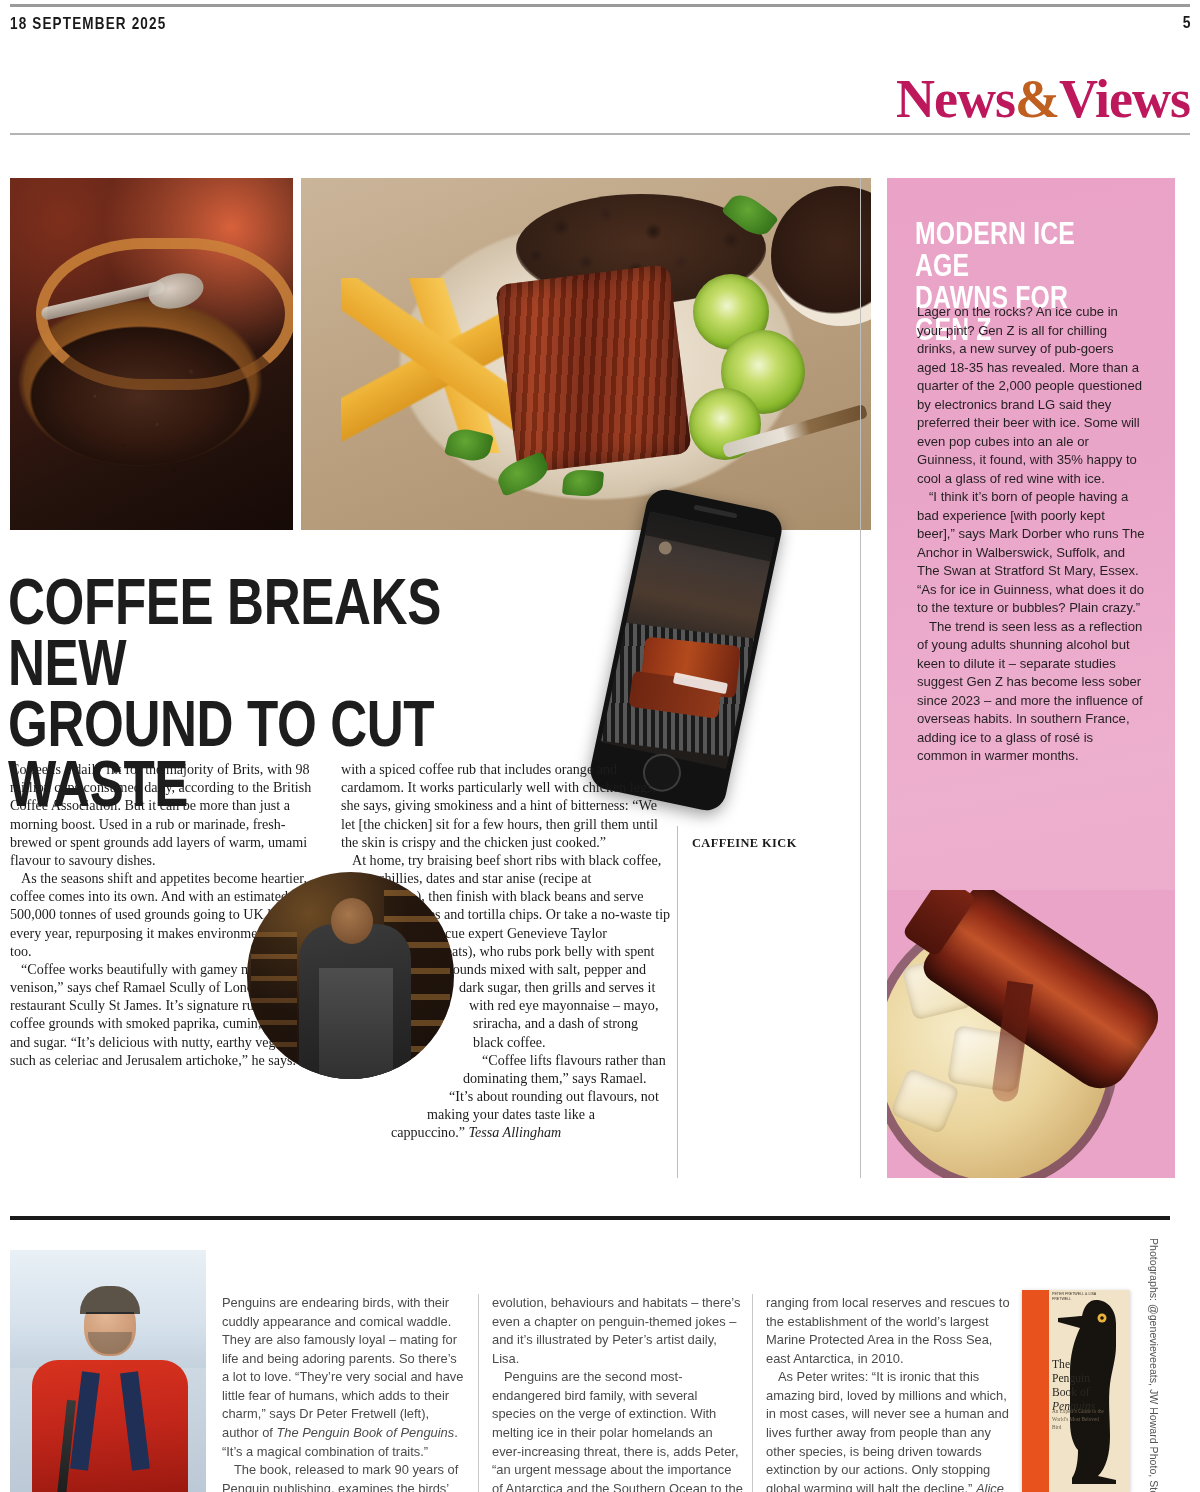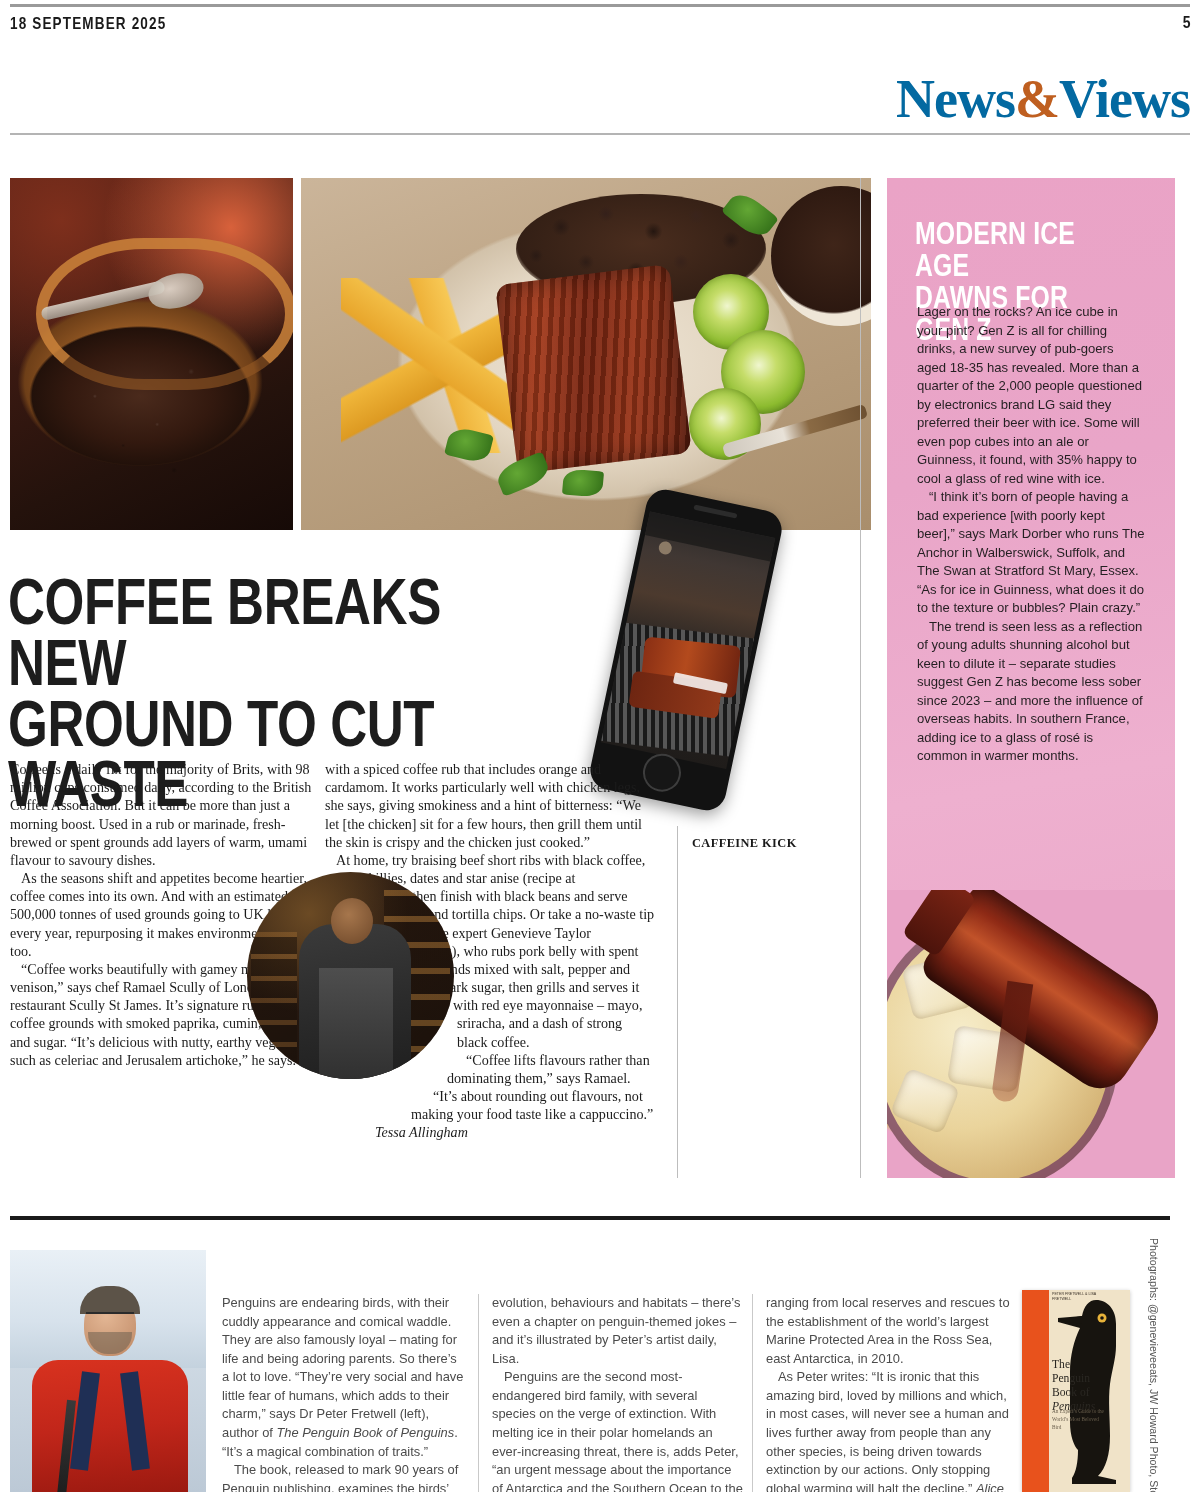--- a/index.html
+++ b/index.html
@@ -28,21 +28,21 @@
     font-weight:bold;font-size:17px;
     transform:scaleX(0.82);transform-origin:right center;
     color:#1a1a1a;
   }
   .masthead{
     position:absolute;right:10px;top:72px;
     font-family:"Liberation Serif",serif;
     font-weight:bold;font-size:54px;letter-spacing:-1px;
     line-height:1;white-space:nowrap;
   }
-  .masthead .m-news,.masthead .m-views{color:#0369a1;}
+  .masthead .m-news,.masthead .m-views{color:#be185d;}
   .masthead .m-amp{color:#bf5f20;}
   .hdr-rule{position:absolute;left:10px;top:133px;width:1180px;height:2px;background:#b4b4b4;}
 
   
   .ph{position:absolute;overflow:hidden;}
 
   
   .ph-coffee{left:10px;top:178px;width:283px;height:352px;
     background:
       radial-gradient(ellipse 150px 95px at 46% 62%, #4a2a1c 0%, #33190f 48%, #22110a 72%, rgba(0,0,0,0) 74%),
@@ -206,21 +206,21 @@
   
   .col{
     position:absolute;
     font-family:"Liberation Serif",serif;
     font-size:14.1px;line-height:1.29;
     color:#1c1c1c;text-align:left;
   }
   .col p{margin:0;}
   .col p+p{text-indent:11px;}
   .col-1{left:10px;top:760px;width:305px;}
-  .col-2{left:325px;top:760px;width:330px;}
+  .col-2{left:341px;top:760px;width:330px;}
   .col-2 p{margin:0;}
   .byline{font-style:italic;}
 
   
   .chef{
     position:absolute;left:247px;top:872px;width:207px;height:207px;
     border-radius:50%;overflow:hidden;
     background:
       radial-gradient(circle at 30% 20%,#6b4a24 0%,rgba(107,74,36,0) 45%),
       linear-gradient(150deg,#3a2616 0%,#261810 45%,#17100b 100%);
@@ -489,21 +489,21 @@
     <span class="wrap-l" style="height:18px;width:118px"></span>
     <span class="wrap-l" style="height:18px;width:128px"></span>
     <span class="wrap-l" style="height:18px;width:132px"></span>
     <span class="wrap-l" style="height:18px;width:130px"></span>
     <span class="wrap-l" style="height:18px;width:122px"></span>
     <span class="wrap-l" style="height:18px;width:108px"></span>
     <span class="wrap-l" style="height:18px;width:86px"></span>
     <span class="wrap-l" style="height:18px;width:50px"></span>
     <p>with a spiced coffee rub that includes orange and cardamom. It works particularly well with chicken legs, she says, giving smokiness and a hint of bitterness: “We let [the chicken] sit for a few hours, then grill them until the skin is crispy and the chicken just cooked.”</p>
     <p>At home, try braising beef short ribs with black coffee, ancho chillies, dates and star anise (recipe at waitrose.com), then finish with black beans and serve with lime wedges and tortilla chips. Or take a no-waste tip from Bristol barbecue expert Genevieve Taylor (@genevieveeats), who rubs pork belly with spent grounds mixed with salt, pepper and dark sugar, then grills and serves it with red eye mayonnaise – mayo, sriracha, and a dash of strong black coffee.</p>
-    <p><span>“Coffee lifts flavours rather than dominating them,” says Ramael. “It’s about rounding out flavours, not making your food taste like a cappuccino.” </span><span class="byline">Tessa Allingham</span></p>
+    <p><span>“Coffee lifts flavours rather than dominating them,” says Ramael. “It’s about rounding out flavours, not making your dates taste like a cappuccino.” </span><span class="byline">Tessa Allingham</span></p>
   </div>
 
   <div class="chef">
     <div class="shelf"></div>
     <div class="shelf2"></div>
     <div class="body"></div>
     <div class="apron"></div>
     <div class="head"></div>
   </div>
 

